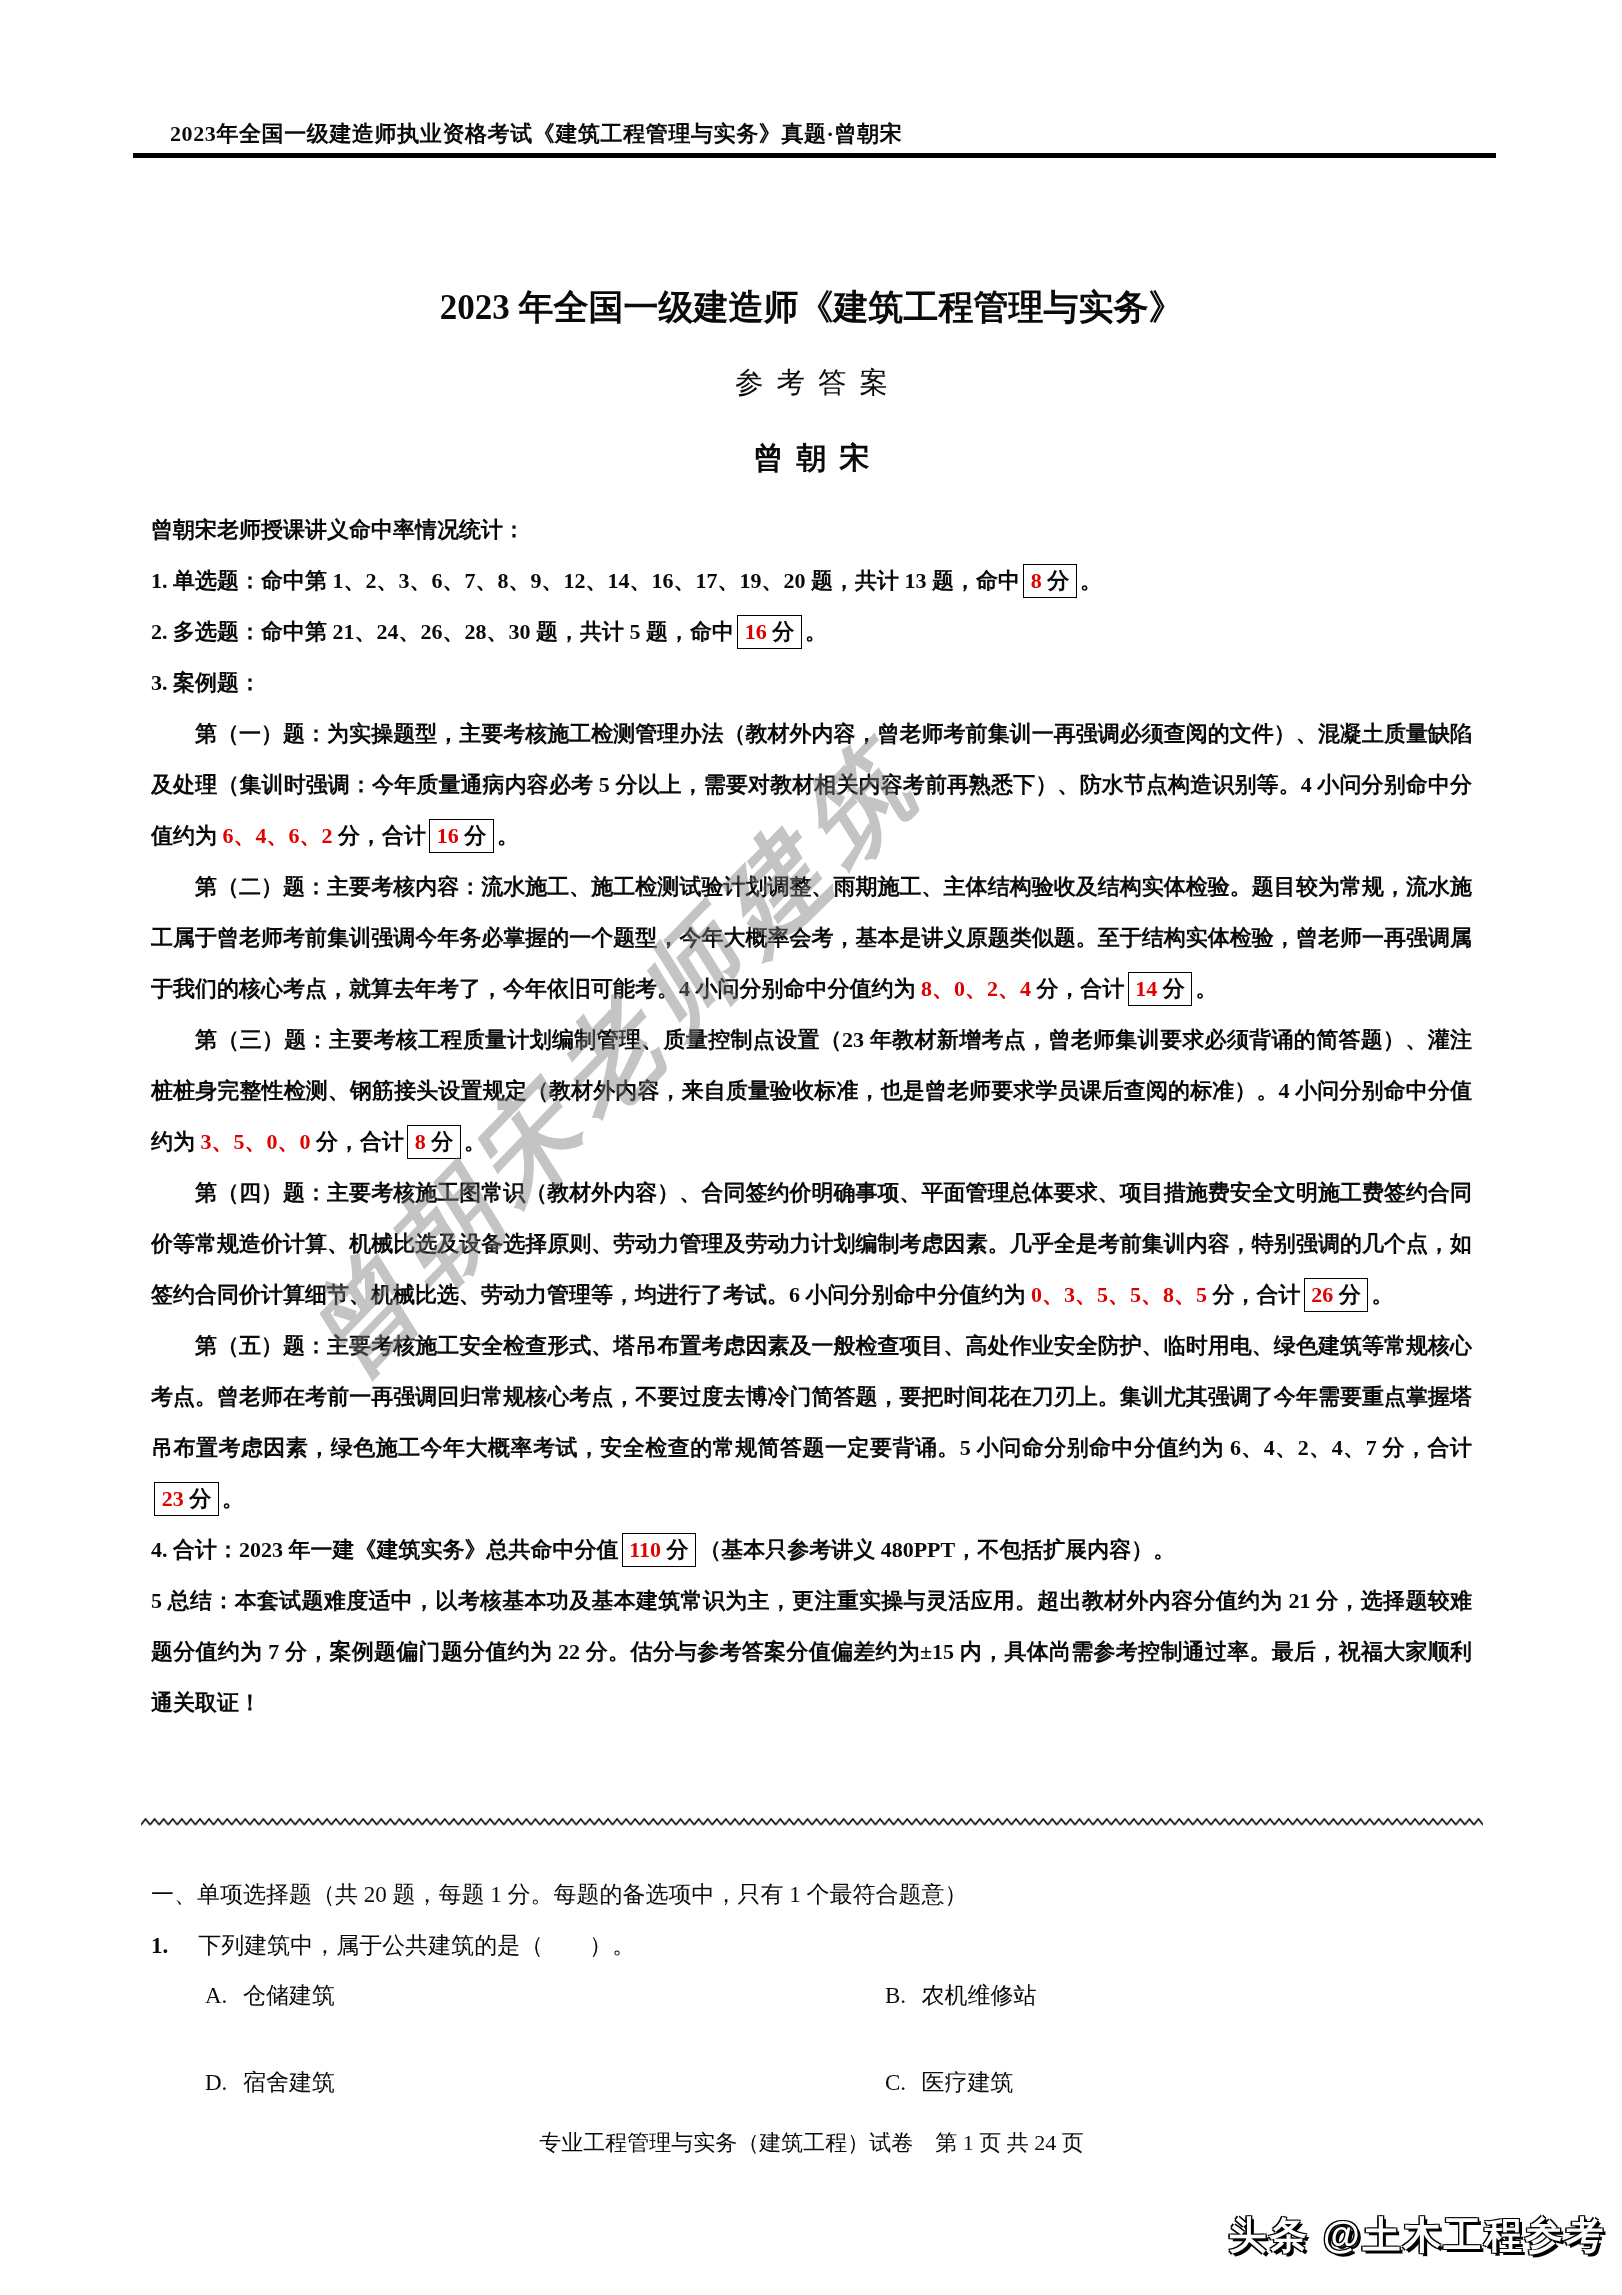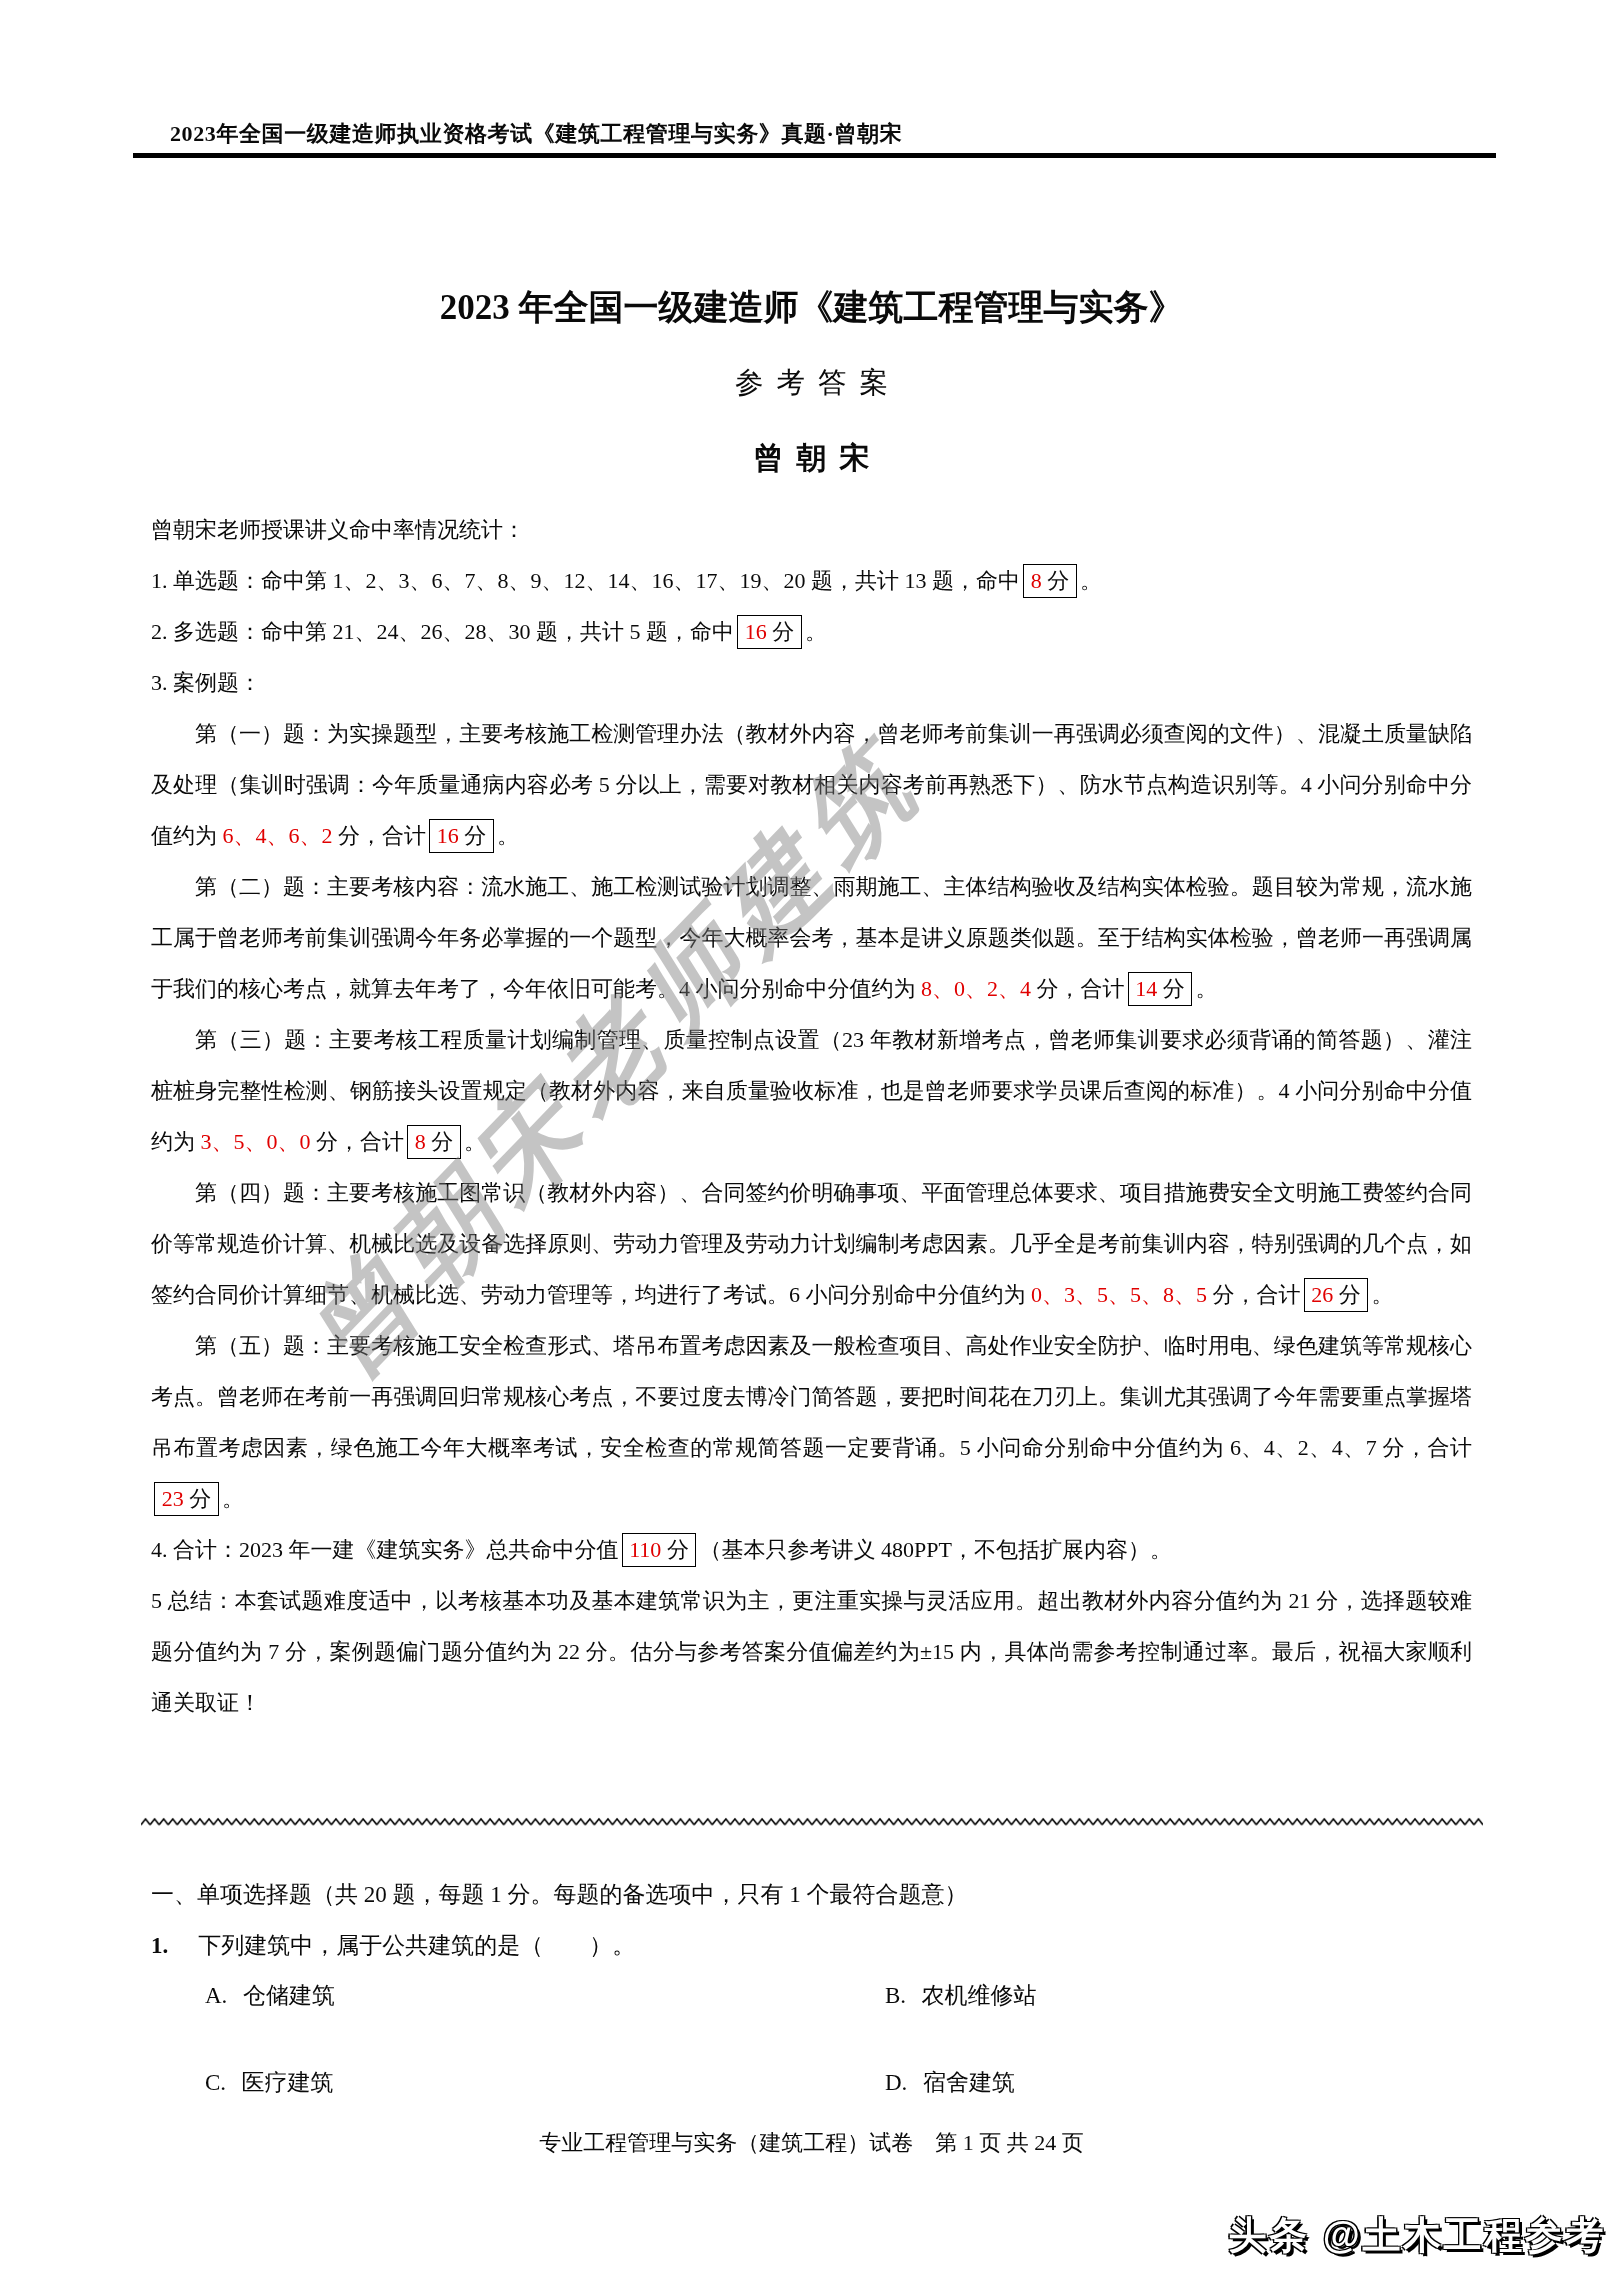--- a/index.html
+++ b/index.html
@@ -10,21 +10,21 @@
   }
   
   .doc-header{position:absolute;left:170px;top:119px;font-size:22px;font-weight:bold;letter-spacing:0.6px;}
   .header-rule{position:absolute;left:133px;top:153px;width:1363px;height:4.5px;background:#000;}
   
   .doc-title{position:absolute;left:0;top:284px;width:1623px;text-align:center;font-size:35px;font-weight:bold;}
   .doc-subtitle{position:absolute;left:0;top:364px;width:1623px;text-align:center;font-size:28.5px;letter-spacing:13px;text-indent:13px;}
   .doc-author{position:absolute;left:0;top:438px;width:1623px;text-align:center;font-size:30px;font-weight:bold;letter-spacing:13px;text-indent:13px;}
   
   .stats{position:absolute;left:151px;top:504px;width:1321px;height:1314px;overflow:hidden;
-         font-size:22px;line-height:51px;text-align:justify;}
+         font-size:22px;line-height:51px;text-align:justify;font-weight:bold;}
   .para{margin:0;}
   .para.indent{text-indent:2em;}
   .red{color:var(--accent,#e00000);}
   .score-box{display:inline-block;border:1.9px solid #000;padding:0 6.5px;margin:0 3.2px;line-height:32px;text-indent:0;}
   
   .divider{position:absolute;left:141px;top:1817px;width:1342px;height:10.4px;}
   
   .section-title{position:absolute;left:151px;top:1869px;width:1321px;font-size:23px;font-weight:normal;line-height:51px;}
   .question{position:absolute;left:151px;top:1920px;width:1321px;font-size:23px;line-height:51px;}
   .qnum{font-weight:bold;margin-right:30px;}
@@ -79,24 +79,24 @@
   <span class="qnum">1.</span><span>下列建筑中，属于公共建筑的是（　　）。</span>
 </div>
 <div class="options">
   <div class="opt">
     <span class="opt-label">A.</span><span>仓储建筑</span>
   </div>
   <div class="opt">
     <span class="opt-label">B.</span><span>农机维修站</span>
   </div>
   <div class="opt">
-    <span class="opt-label">C.</span><span>医疗建筑</span>
+    <span class="opt-label">D.</span><span>宿舍建筑</span>
   </div>
   <div class="opt">
-    <span class="opt-label">D.</span><span>宿舍建筑</span>
+    <span class="opt-label">C.</span><span>医疗建筑</span>
   </div>
 </div>
 
 <div class="footer">专业工程管理与实务（建筑工程）试卷　第 1 页 共 24 页</div>
 
 <div class="wm-diag">曾朝宋老师建筑</div>
 <div class="wm-corner">头条 @土木工程参考</div>
 
 
 </body></html>

